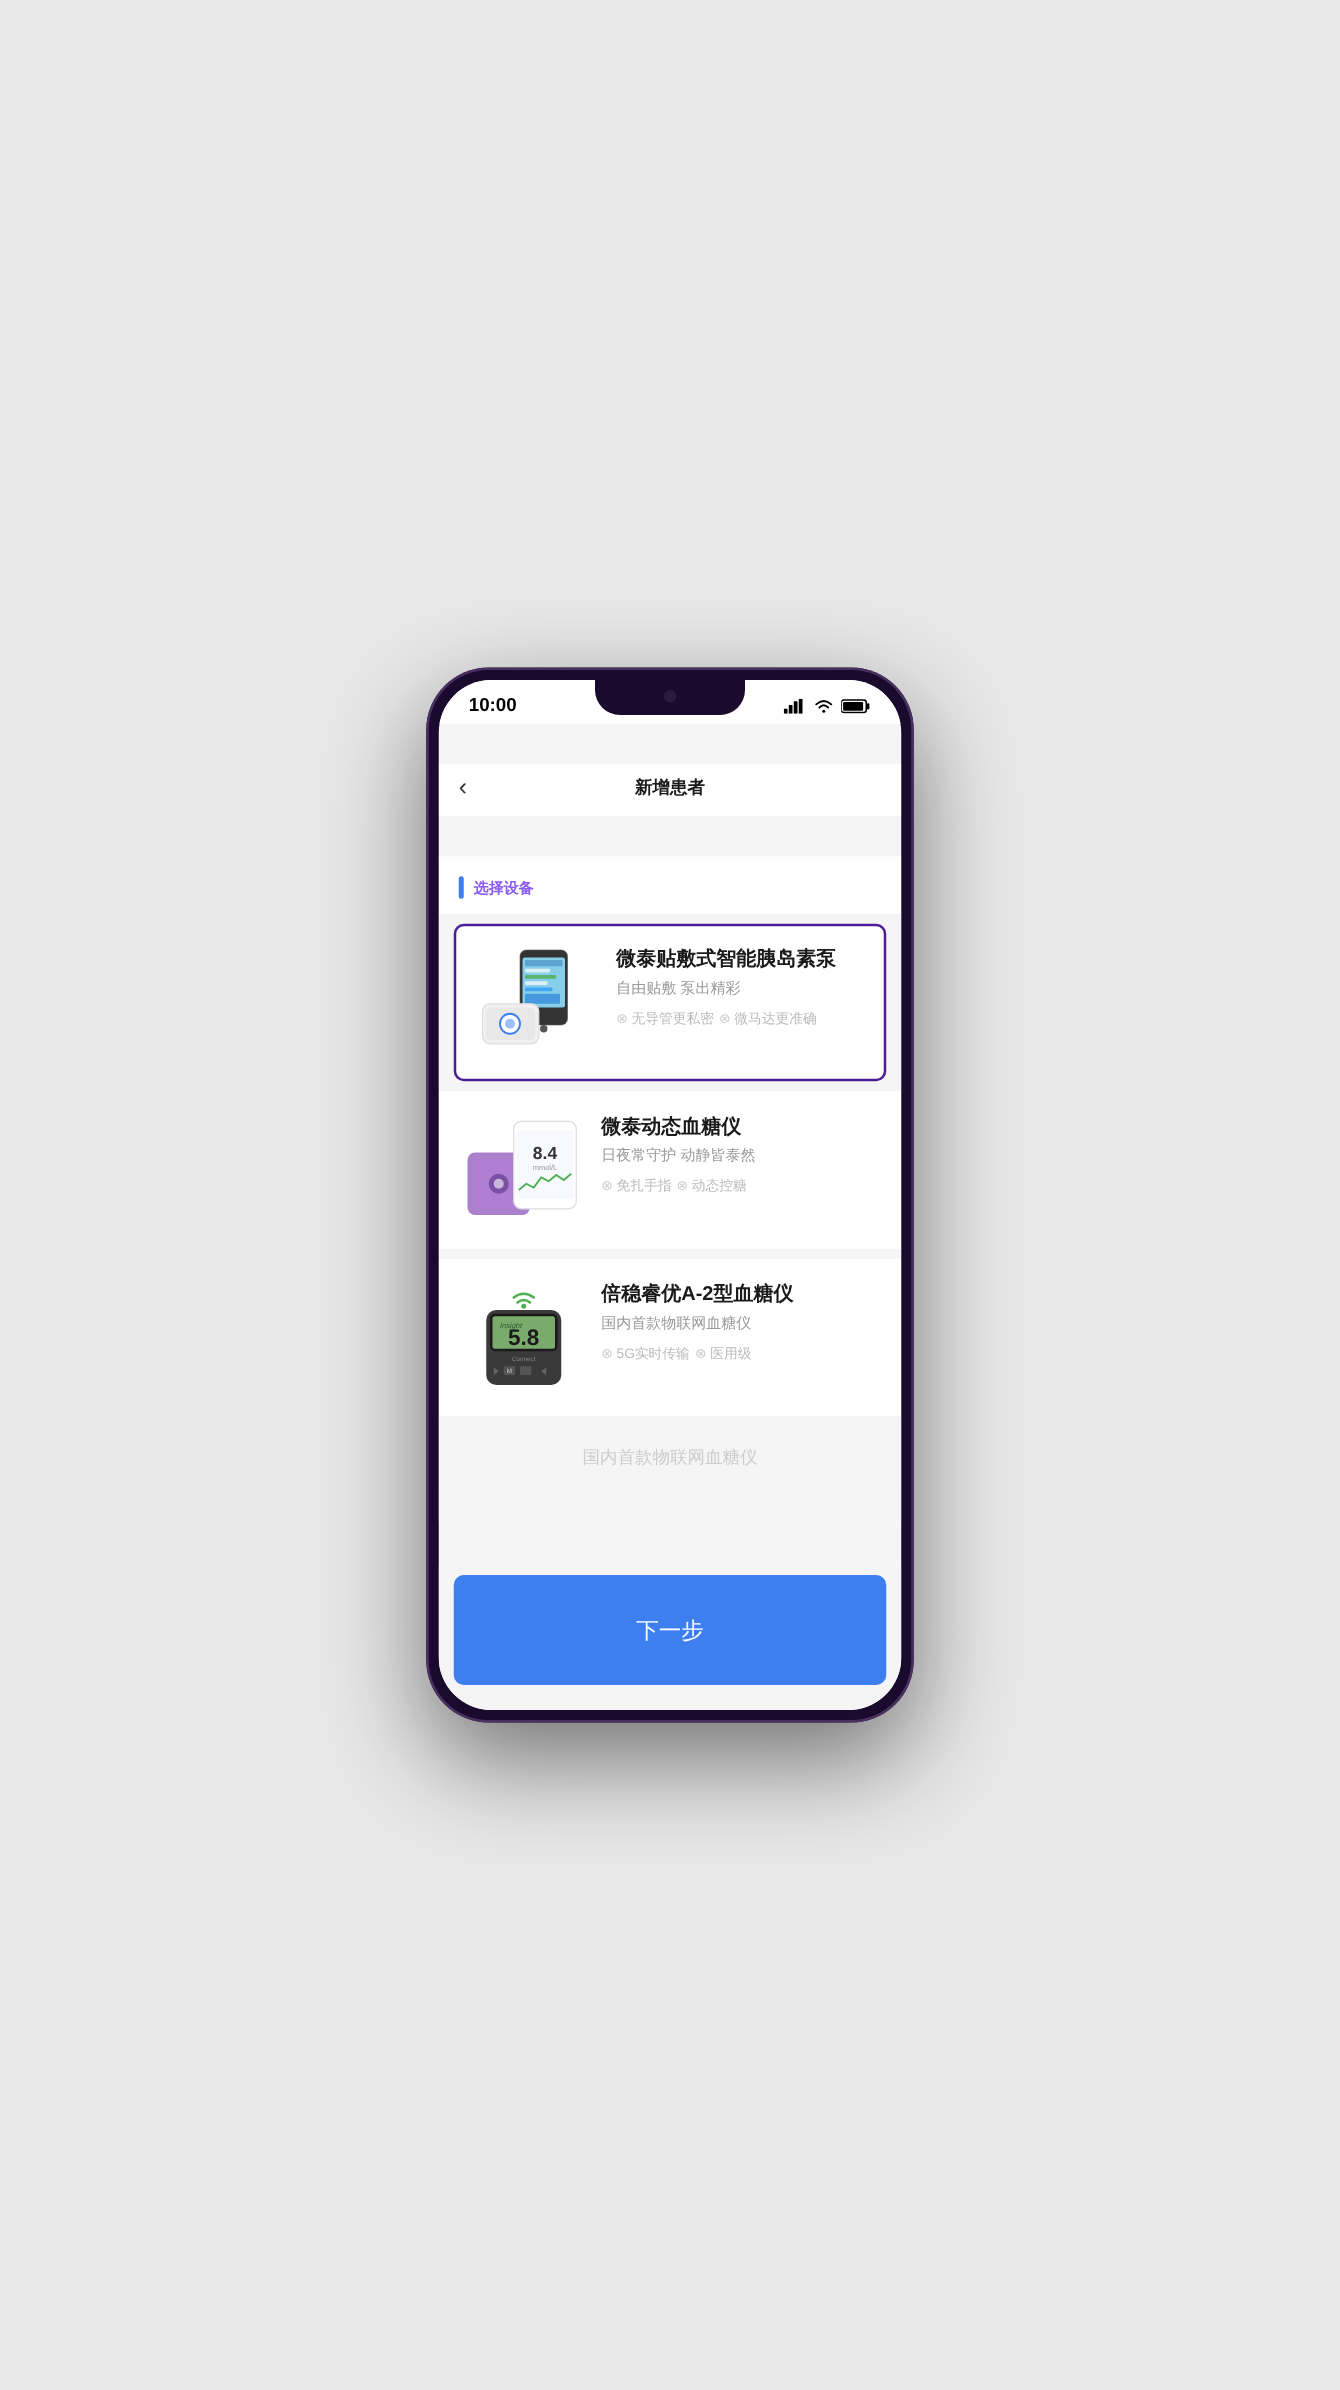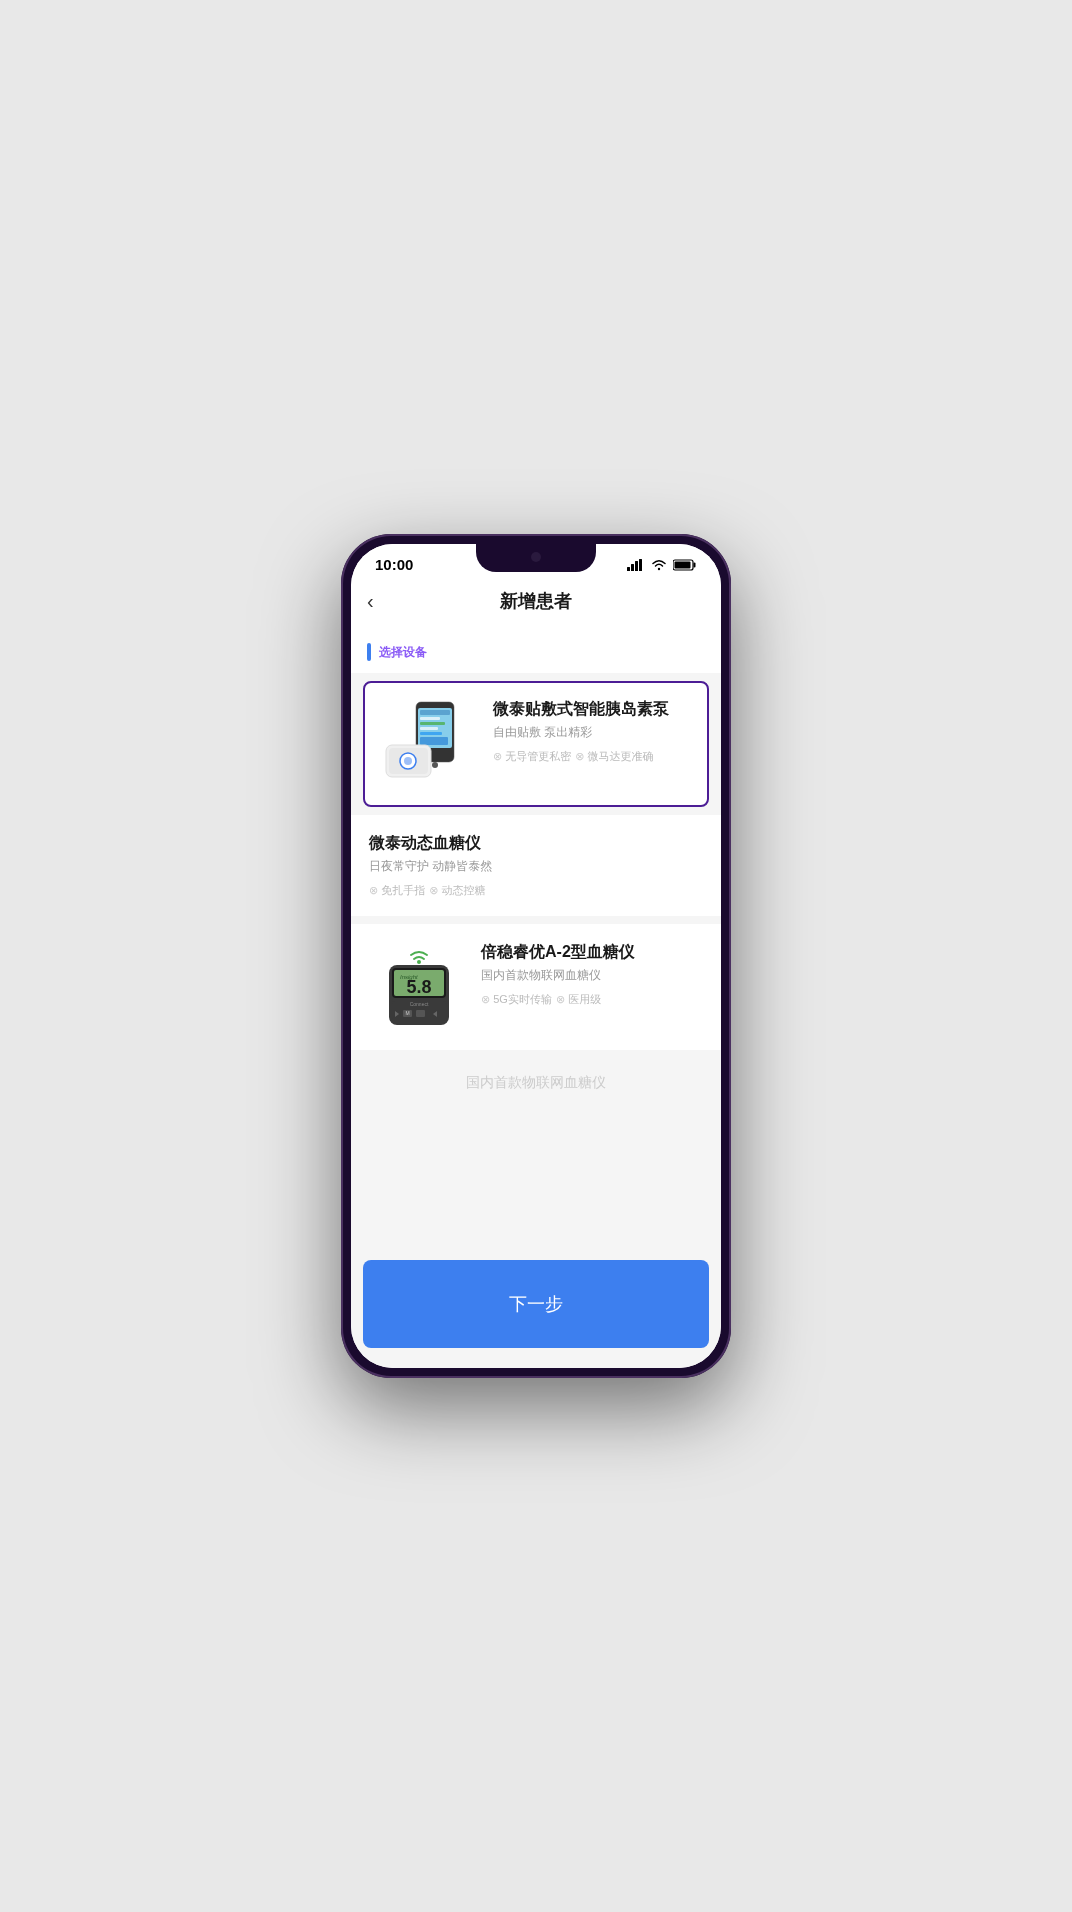--- a/index.html
+++ b/index.html
@@ -27,20 +27,21 @@
       position: absolute;
       top: 10px;
       left: 10px;
       right: 10px;
       bottom: 10px;
       background: #f5f5f5;
       border-radius: 42px;
       overflow: hidden;
       display: flex;
       flex-direction: column;
+      gap: 32px;
     }
 
     
     .status-bar {
       background: #fff;
       display: flex;
       justify-content: space-between;
       align-items: center;
       padding: 12px 24px 6px;
       flex-shrink: 0;
@@ -71,21 +72,21 @@
 
     .back-btn {
       position: absolute;
       left: 16px;
       color: #333;
       font-size: 20px;
       cursor: pointer;
     }
 
     .header-title {
-      font-size: 18px;
+      font-size: 14px;
       font-weight: 600;
       color: #1a1a1a;
     }
 
     
     .content {
       flex: 1;
       overflow-y: auto;
       background: #f5f5f5;
     }
@@ -310,20 +311,39 @@
           <div class="device-name">微泰贴敷式智能胰岛素泵</div>
           <div class="device-slogan">自由贴敷   泵出精彩</div>
           <div class="device-features">
             <span class="feature-tag">无导管更私密</span>
             <span class="feature-tag">微马达更准确</span>
           </div>
         </div>
       </div>
 
       <div class="device-card">
+        <div class="device-image-wrap">
+
+          <svg width="100" height="88" viewBox="0 0 100 88">
+
+            <rect x="5" y="30" width="50" height="50" rx="6" fill="#9c6bc4" opacity="0.85"></rect>
+            <rect x="10" y="35" width="40" height="40" rx="4" fill="#b07ed4" opacity="0.7"></rect>
+
+            <rect x="42" y="5" width="50" height="70" rx="6" fill="#fff" stroke="#ddd" stroke-width="1"></rect>
+            <rect x="44" y="12" width="46" height="55" rx="3" fill="#f8f9ff"></rect>
+
+            <text x="67" y="35" text-anchor="middle" font-size="14" font-weight="bold" fill="#333">8.4</text>
+            <text x="67" y="44" text-anchor="middle" font-size="6" fill="#999">mmol/L</text>
+
+            <polyline points="46,60 52,55 58,58 64,50 70,53 76,48 82,52 88,47" stroke="#4CAF50" stroke-width="1.5" fill="none"></polyline>
+
+            <circle cx="30" cy="55" r="8" fill="#7b4fa6"></circle>
+            <circle cx="30" cy="55" r="4" fill="#fff" opacity="0.6"></circle>
+          </svg>
+        </div>
         <div class="device-info">
           <div class="device-name">微泰动态血糖仪</div>
           <div class="device-slogan">日夜常守护  动静皆泰然</div>
           <div class="device-features">
             <span class="feature-tag">免扎手指</span>
             <span class="feature-tag">动态控糖</span>
           </div>
         </div>
       </div>
 

